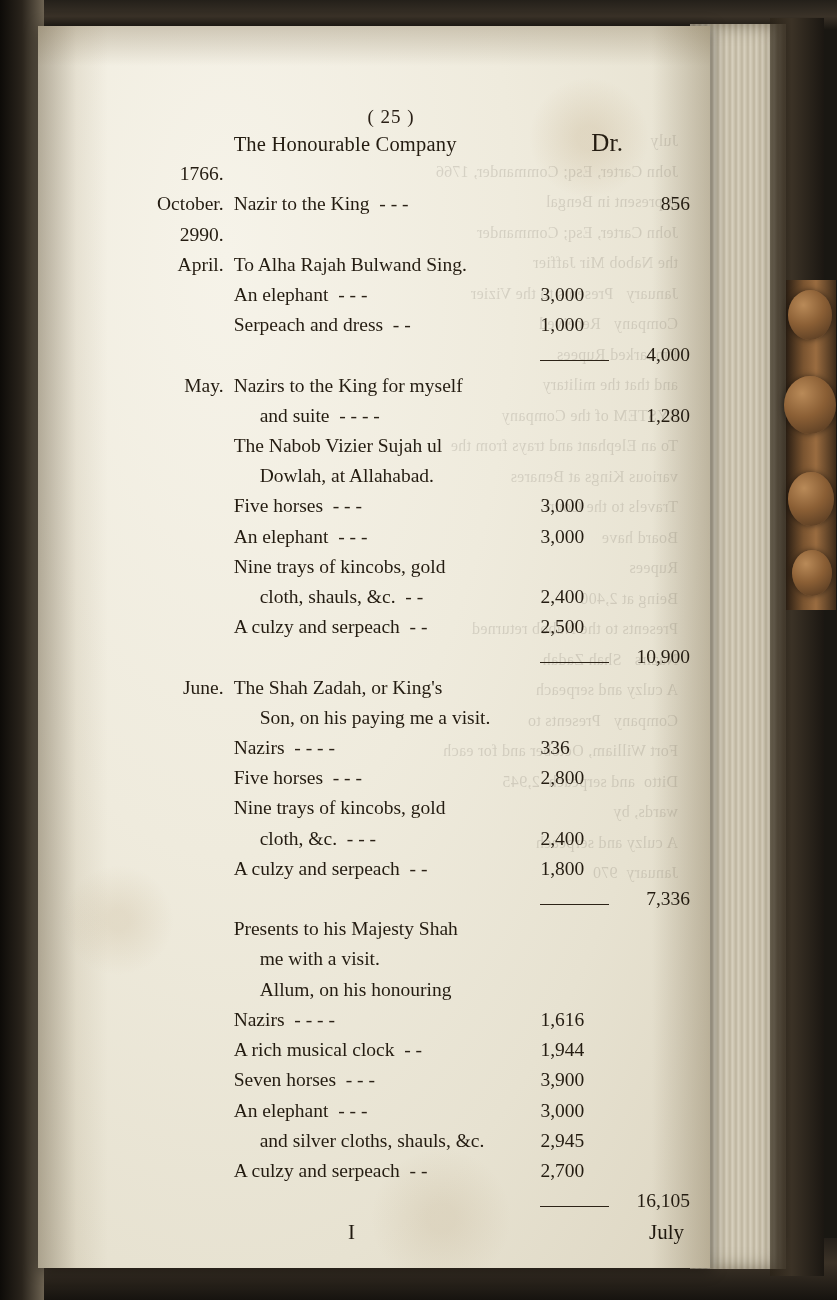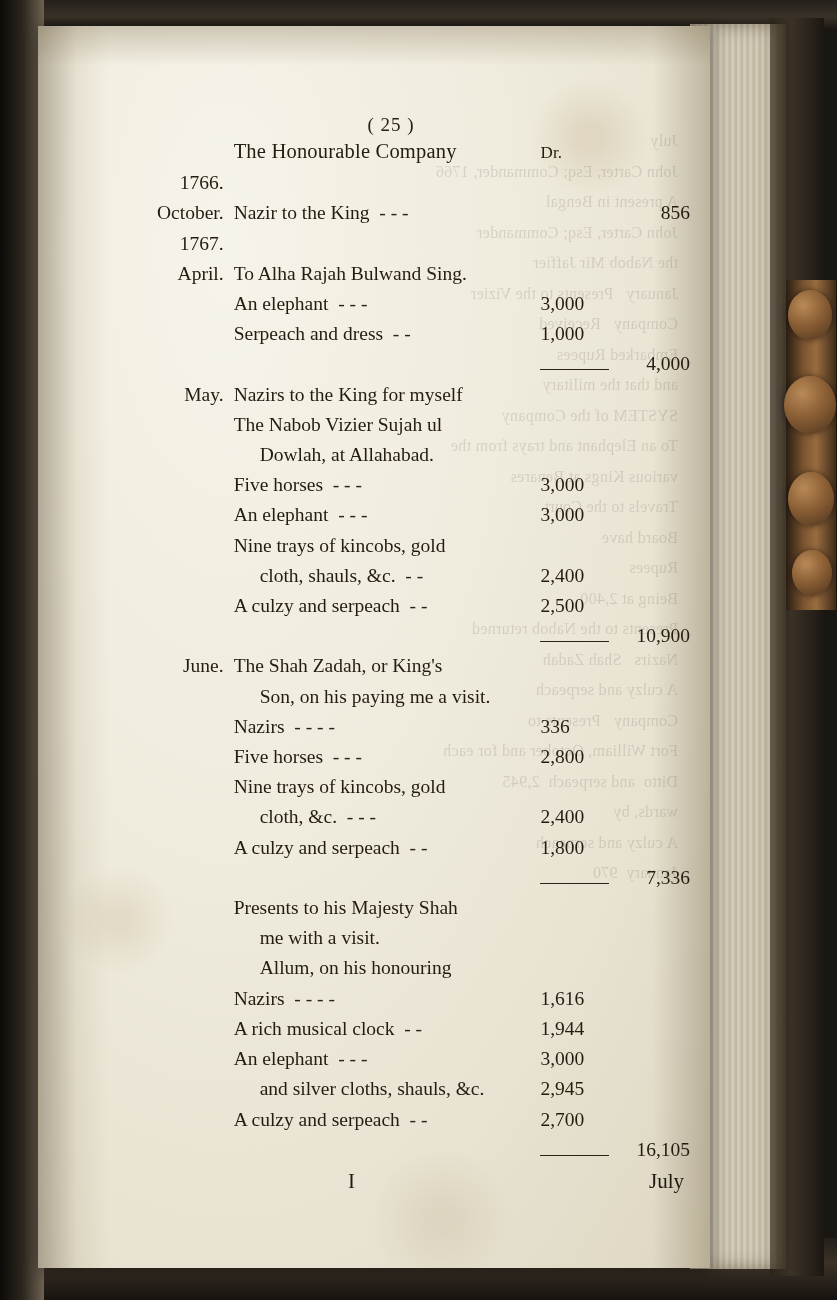--- a/index.html
+++ b/index.html
@@ -131,21 +131,21 @@
   .clasp .lobe {
     position: absolute;
     border-radius: 50%;
     background: radial-gradient(circle at 35% 30%, #b98a58 0%, #8b5f35 45%, #4a321d 100%);
     box-shadow: 0 0 6px rgba(0,0,0,0.5);
   }
 
   
   .textblock {
     position: absolute;
-    left: 92px; top: 88px;
+    left: 92px; top: 80px;
     width: 560px;
     color: #20190f;
   }
   .pagenum {
     text-align: center;
     font-size: 19px;
     letter-spacing: 1px;
     margin-left: -38px;
     color: #2a2016;
   }
@@ -190,22 +190,22 @@
     display: block;
     height: 0;
     width: 100%;
     margin-top: 2px;
   }
   .title-row {
     font-size: 20.5px;
     letter-spacing: 0.2px;
   }
   .dr {
-    font-size: 17px;
-    text-align: left;
+    font-size: 25px;
+    text-align: center;
     padding-right: 16px !important;
   }
   .footer {
     margin-top: 4px;
     position: relative;
     font-size: 19.5px;
   }
   .sig {
     position: absolute;
     left: 218px;
@@ -290,21 +290,21 @@
               <td class="col-sub"><span></span></td>
               <td class="col-tot"></td>
             </tr>
             <tr>
               <td class="col-date">October.</td>
               <td class="col-desc"><span>Nazir to the King</span>&nbsp;&nbsp;<span class="dash">-     -     -</span></td>
               <td class="col-sub"><span></span></td>
               <td class="col-tot">856</td>
             </tr>
             <tr>
-              <td class="col-date">1767.</td>
+              <td class="col-date">2990.</td>
               <td class="col-desc"><span></span></td>
               <td class="col-sub"><span></span></td>
               <td class="col-tot"></td>
             </tr>
             <tr>
               <td class="col-date">April.</td>
               <td class="col-desc"><span>To Alha Rajah Bulwand Sing.</span></td>
               <td class="col-sub"><span></span></td>
               <td class="col-tot"></td>
             </tr>
@@ -329,20 +329,26 @@
               <td class="col-tot">4,000</td>
             </tr>
             <tr>
               <td class="col-date">May.</td>
               <td class="col-desc"><span>Nazirs to the King for myself</span></td>
               <td class="col-sub"><span></span></td>
               <td class="col-tot"></td>
             </tr>
             <tr>
               <td class="col-date"></td>
+              <td class="col-desc indent"><span>and suite</span>&nbsp;&nbsp;<span class="dash">-     -     -     -</span></td>
+              <td class="col-sub"><span></span></td>
+              <td class="col-tot">1,280</td>
+            </tr>
+            <tr>
+              <td class="col-date"></td>
               <td class="col-desc"><span>The Nabob Vizier Sujah ul</span></td>
               <td class="col-sub"><span></span></td>
               <td class="col-tot"></td>
             </tr>
             <tr>
               <td class="col-date"></td>
               <td class="col-desc indent"><span>Dowlah, at Allahabad.</span></td>
               <td class="col-sub"><span></span></td>
               <td class="col-tot"></td>
             </tr>
@@ -459,20 +465,26 @@
               <td class="col-tot"></td>
             </tr>
             <tr>
               <td class="col-date"></td>
               <td class="col-desc"><span>A rich musical clock</span>&nbsp;&nbsp;<span class="dash">-   -</span></td>
               <td class="col-sub"><span>1,944</span></td>
               <td class="col-tot"></td>
             </tr>
             <tr>
               <td class="col-date"></td>
+              <td class="col-desc"><span>Seven horses</span>&nbsp;&nbsp;<span class="dash">-   -   -</span></td>
+              <td class="col-sub"><span>3,900</span></td>
+              <td class="col-tot"></td>
+            </tr>
+            <tr>
+              <td class="col-date"></td>
               <td class="col-desc"><span>An elephant</span>&nbsp;&nbsp;<span class="dash">-   -   -</span></td>
               <td class="col-sub"><span>3,000</span></td>
               <td class="col-tot"></td>
             </tr>
             <tr>
               <td class="col-date"></td>
               <td class="col-desc indent"><span>and silver cloths, shauls, &amp;c.</span></td>
               <td class="col-sub"><span>2,945</span></td>
               <td class="col-tot"></td>
             </tr>

